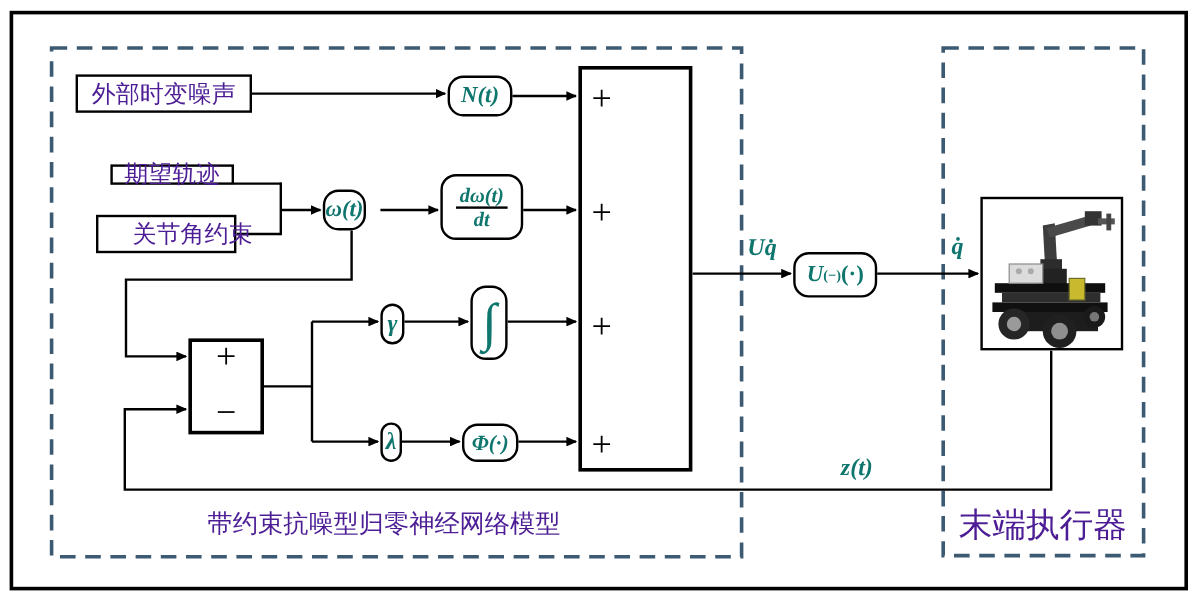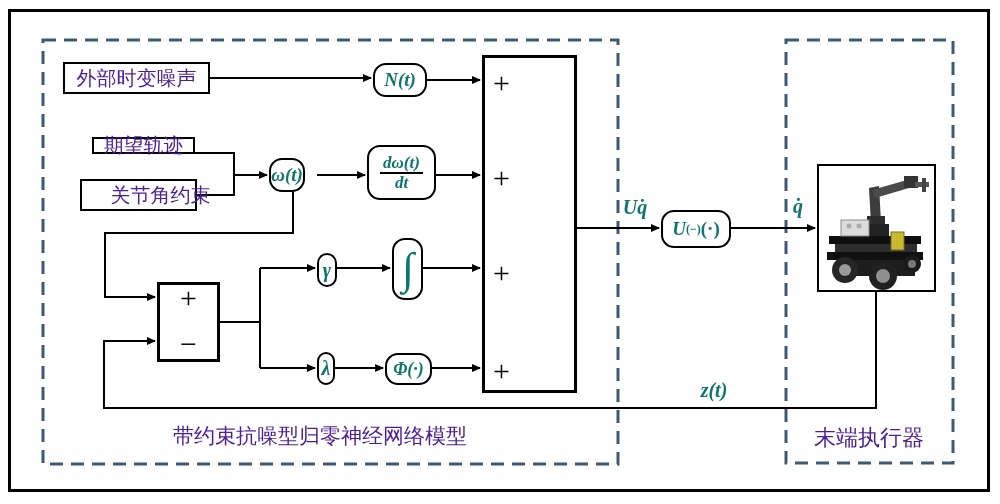--- a/index.html
+++ b/index.html
@@ -147,14 +147,14 @@
         <circle cx="93" cy="98" r="4" fill="#777"></circle>
       </g>
     </svg>
   </div>
 
   <div class="siglabel math" style="left:597px;top:207px;">Uq̇</div>
   <div class="siglabel math" style="left:760px;top:206px;">q̇</div>
   <div class="siglabel math" style="left:676px;top:390px;">z(t)</div>
 
   <div class="regionlabel cjk" style="left:292px;top:436px;margin-left:28px;">带约束抗噪型归零神经网络模型</div>
-  <div class="regionlabel cjk" style="left:869px;top:438px;font-size:22px;">末端执行器</div>
+  <div class="regionlabel cjk" style="left:869px;top:438px;font-size:28px;">末端执行器</div>
 </div>
 
 </body></html>

